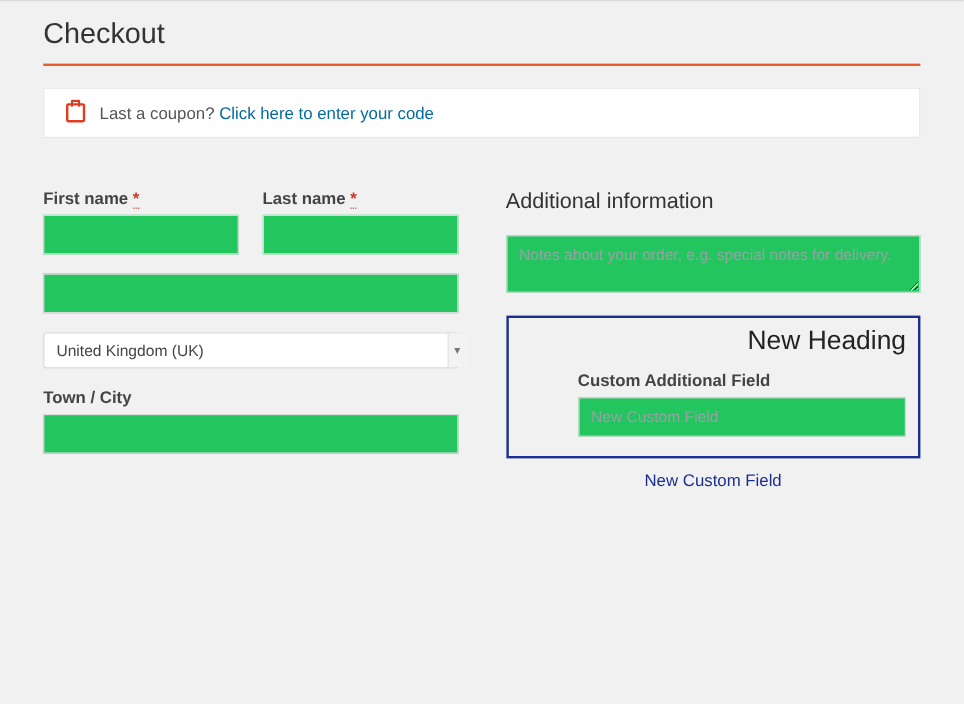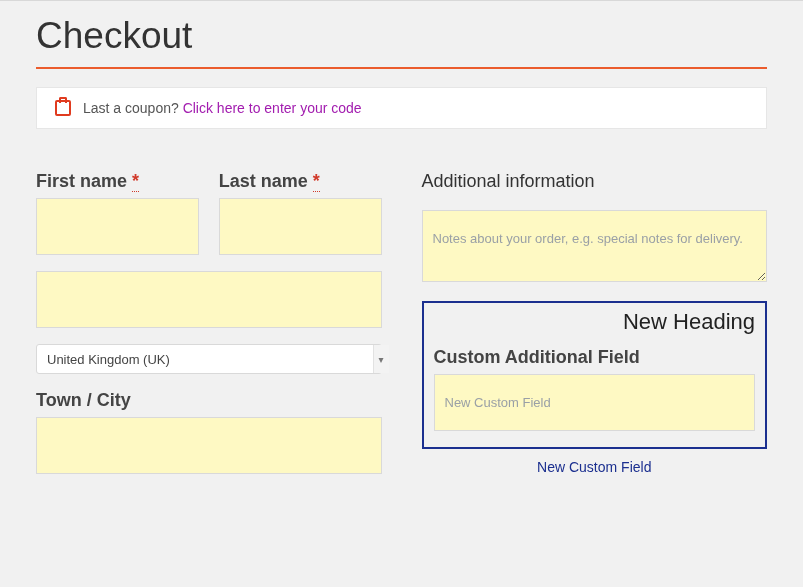--- a/index.html
+++ b/index.html
@@ -13,42 +13,42 @@
     width: 803px;
     min-height: 587px;
     background: #f1f1f1;
     padding: 0;
     border-top: 1px solid #d8d8d8;
   }
   .inner {
     padding: 14px 36px 10px 36px;
   }
   h1.page-title {
-    font-size: 37px;
+    font-size: 24px;
     font-weight: 400;
     color: #333;
     padding-bottom: 10px;
   }
   .rule {
     height: 2px;
     background: #eb5c2d;
     width: 100%;
     margin-bottom: 18px;
   }
   .coupon-bar {
     background: #fff;
     border: 1px solid #e6e6e6;
     border-left: 1px solid #e6e6e6;
     padding: 12px 18px;
     display: flex;
     align-items: center;
     gap: 12px;
     color: #555;
   }
-  .coupon-bar a { color: #a21caf; text-decoration: none; }
+  .coupon-bar a { color: #0369a1; text-decoration: none; }
   .coupon-icon {
     width: 16px; height: 16px;
     border: 2px solid #e03b1f;
     border-radius: 2px;
     position: relative;
     flex-shrink: 0;
   }
   .coupon-icon::before {
     content:"";
     position:absolute;
@@ -68,35 +68,35 @@
   h3.section-head {
     font-size: 18px;
     font-weight: 400;
     color: #333;
     margin-bottom: 18px;
   }
   .form-row { display:flex; gap:20px; }
   .form-group { flex:1; margin-bottom: 16px; }
   label.field-label {
     display:block;
-    font-size: 18px;
+    font-size: 14px;
     font-weight: 600;
     color: #444;
     margin-bottom: 6px;
   }
   .req {
     color: #d13a2a;
     border-bottom: 1px dotted #d13a2a;
     cursor: help;
   }
   input[type=text], textarea, .select {
     width: 100%;
     border: 1px solid #d9d9d9;
-    background: #fef9c3;
-    padding: 20px 10px;
+    background: #22c55e;
+    padding: 8px 10px;
     font-size: 13px;
     color: #444;
     font-family: inherit;
   }
   input::placeholder, textarea::placeholder { color: #9aa0a6; }
   textarea { resize: both; min-height: 44px; }
   .select {
     display:flex;
     align-items:center;
     justify-content:space-between;
@@ -119,21 +119,21 @@
     padding: 6px 10px 16px 10px;
     margin-top: 14px;
   }
   .highlight-box h3.new-h {
     font-size: 22px;
     font-weight: 400;
     color: #222;
     margin-bottom: 12px;
     text-align: right;
   }
-  .highlight-box .form-group { margin-bottom: 0; }
+  .highlight-box .form-group { margin-bottom: 0; margin-left: 48px; }
   .ncf-link {
     text-align:center;
     margin-top: 10px;
     color: #1b2f8f;
   }
 </style>
 </head>
 <body>
 
 <div class="page">

